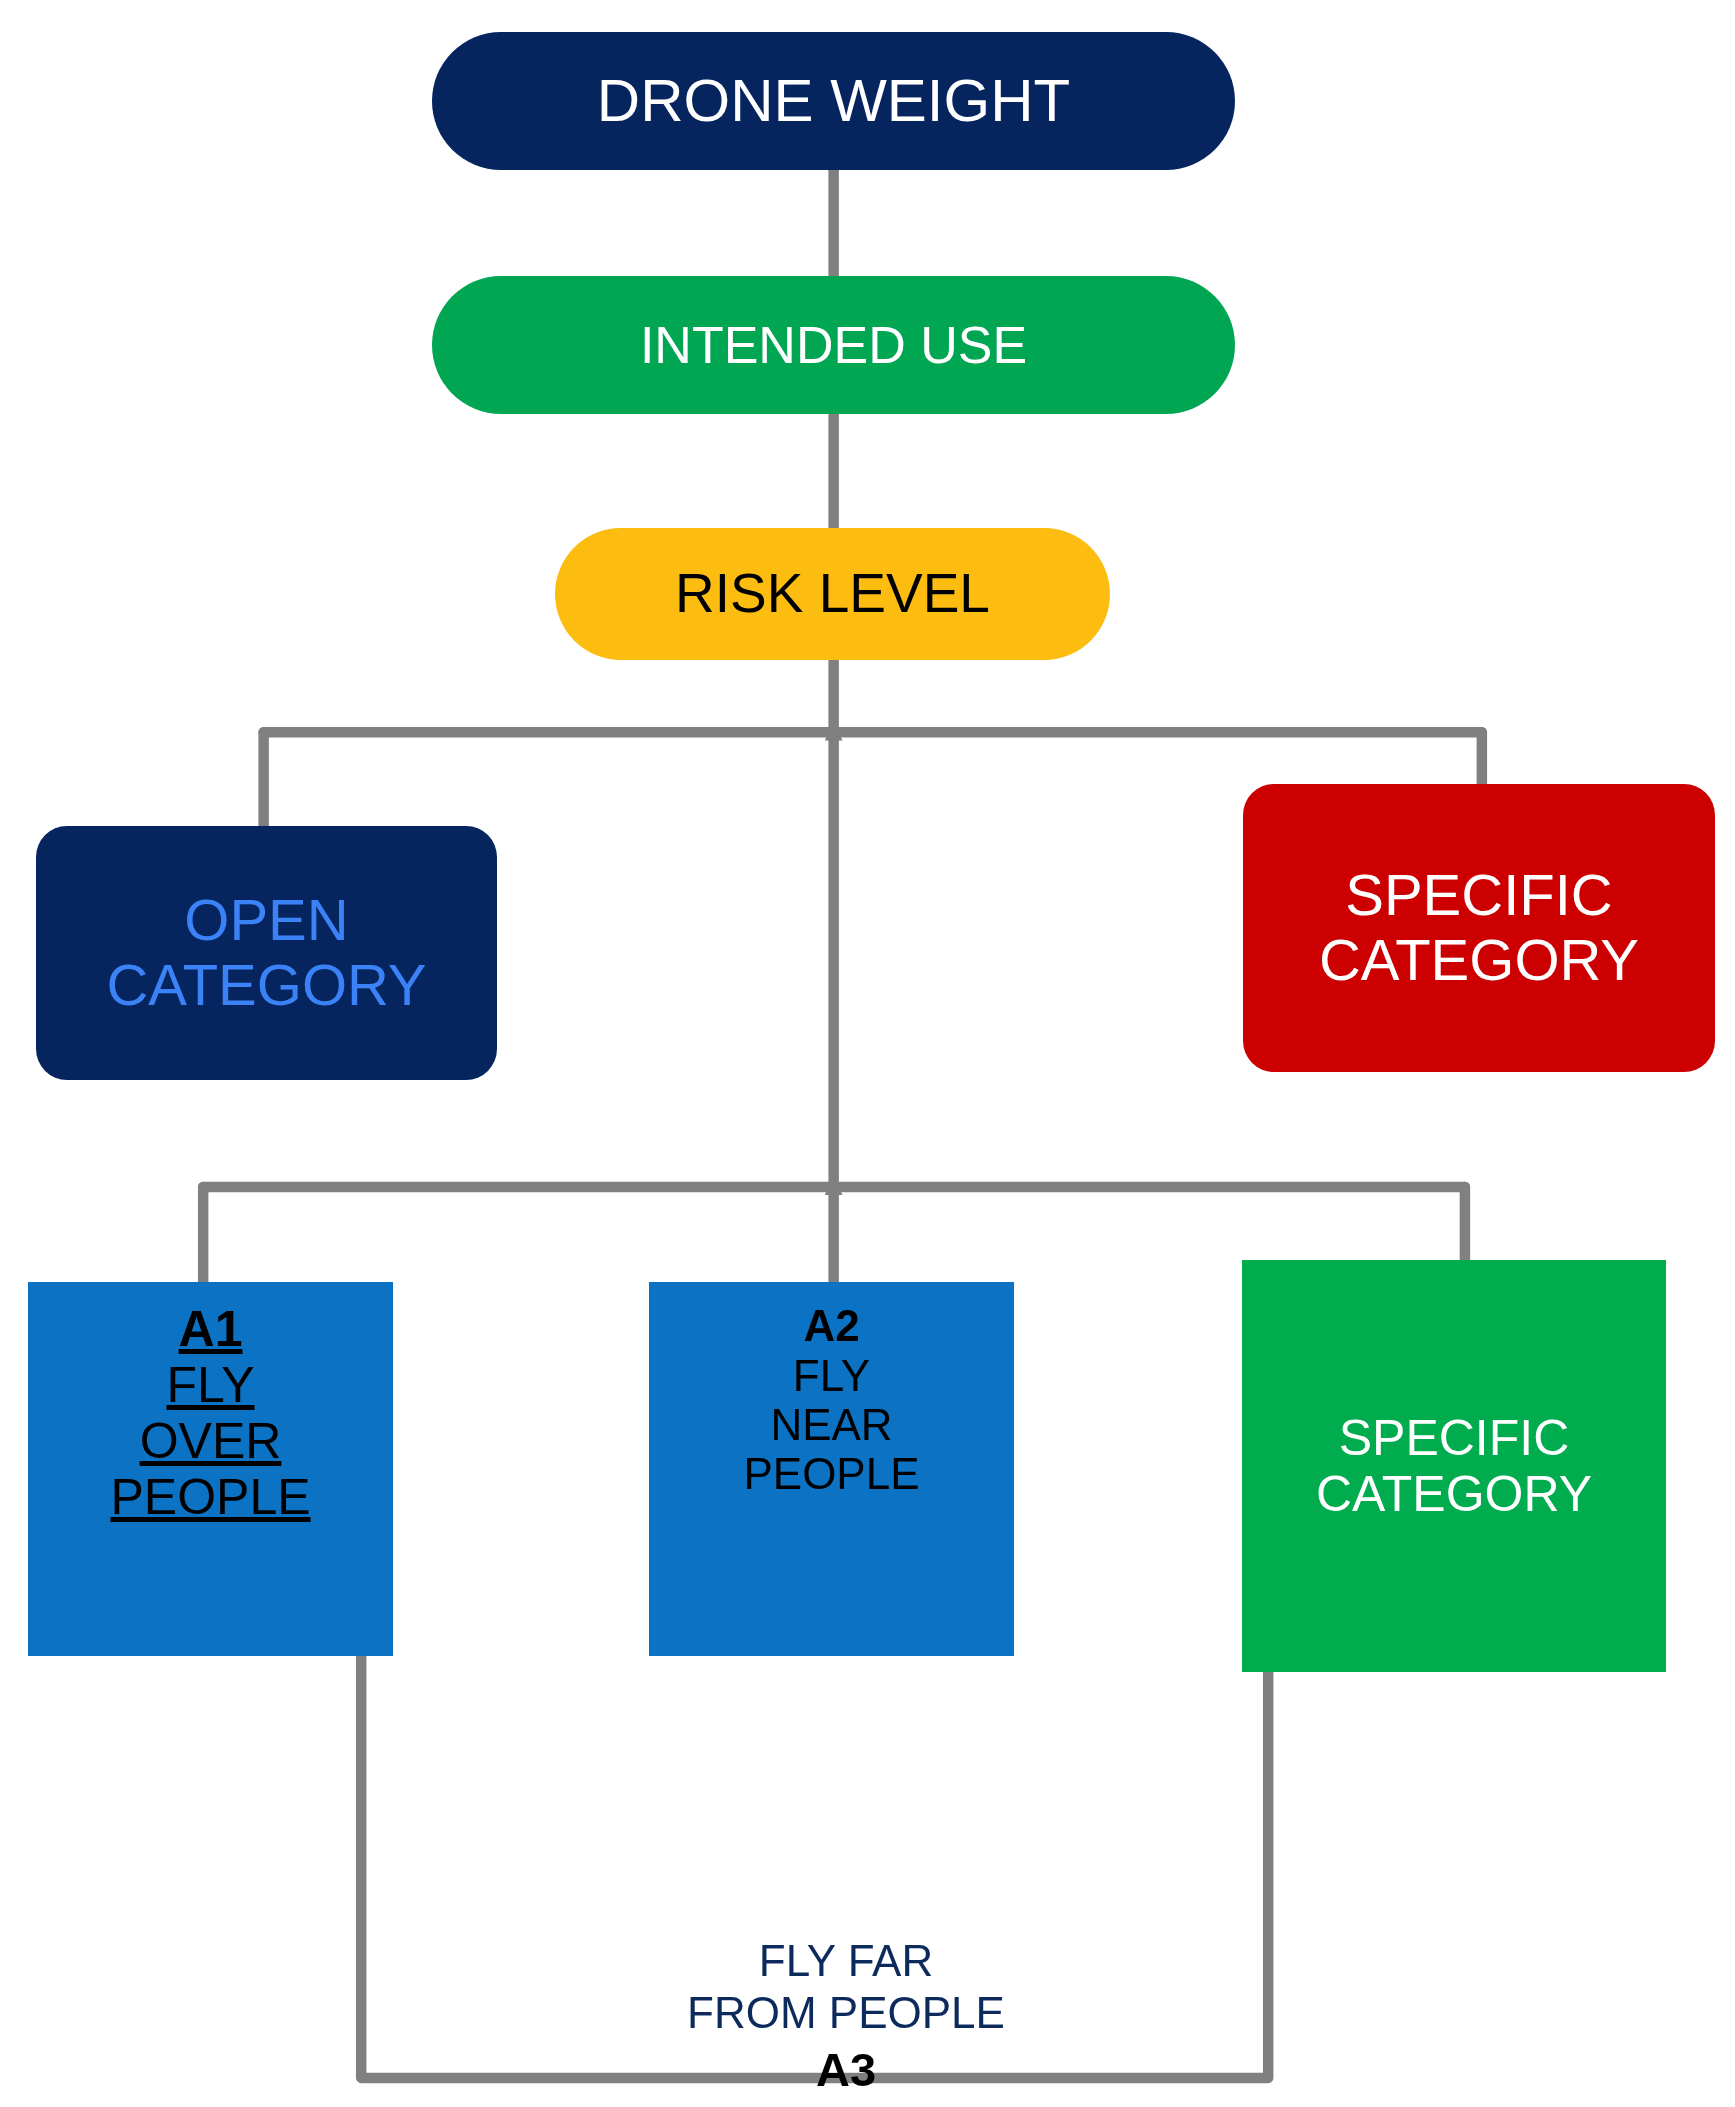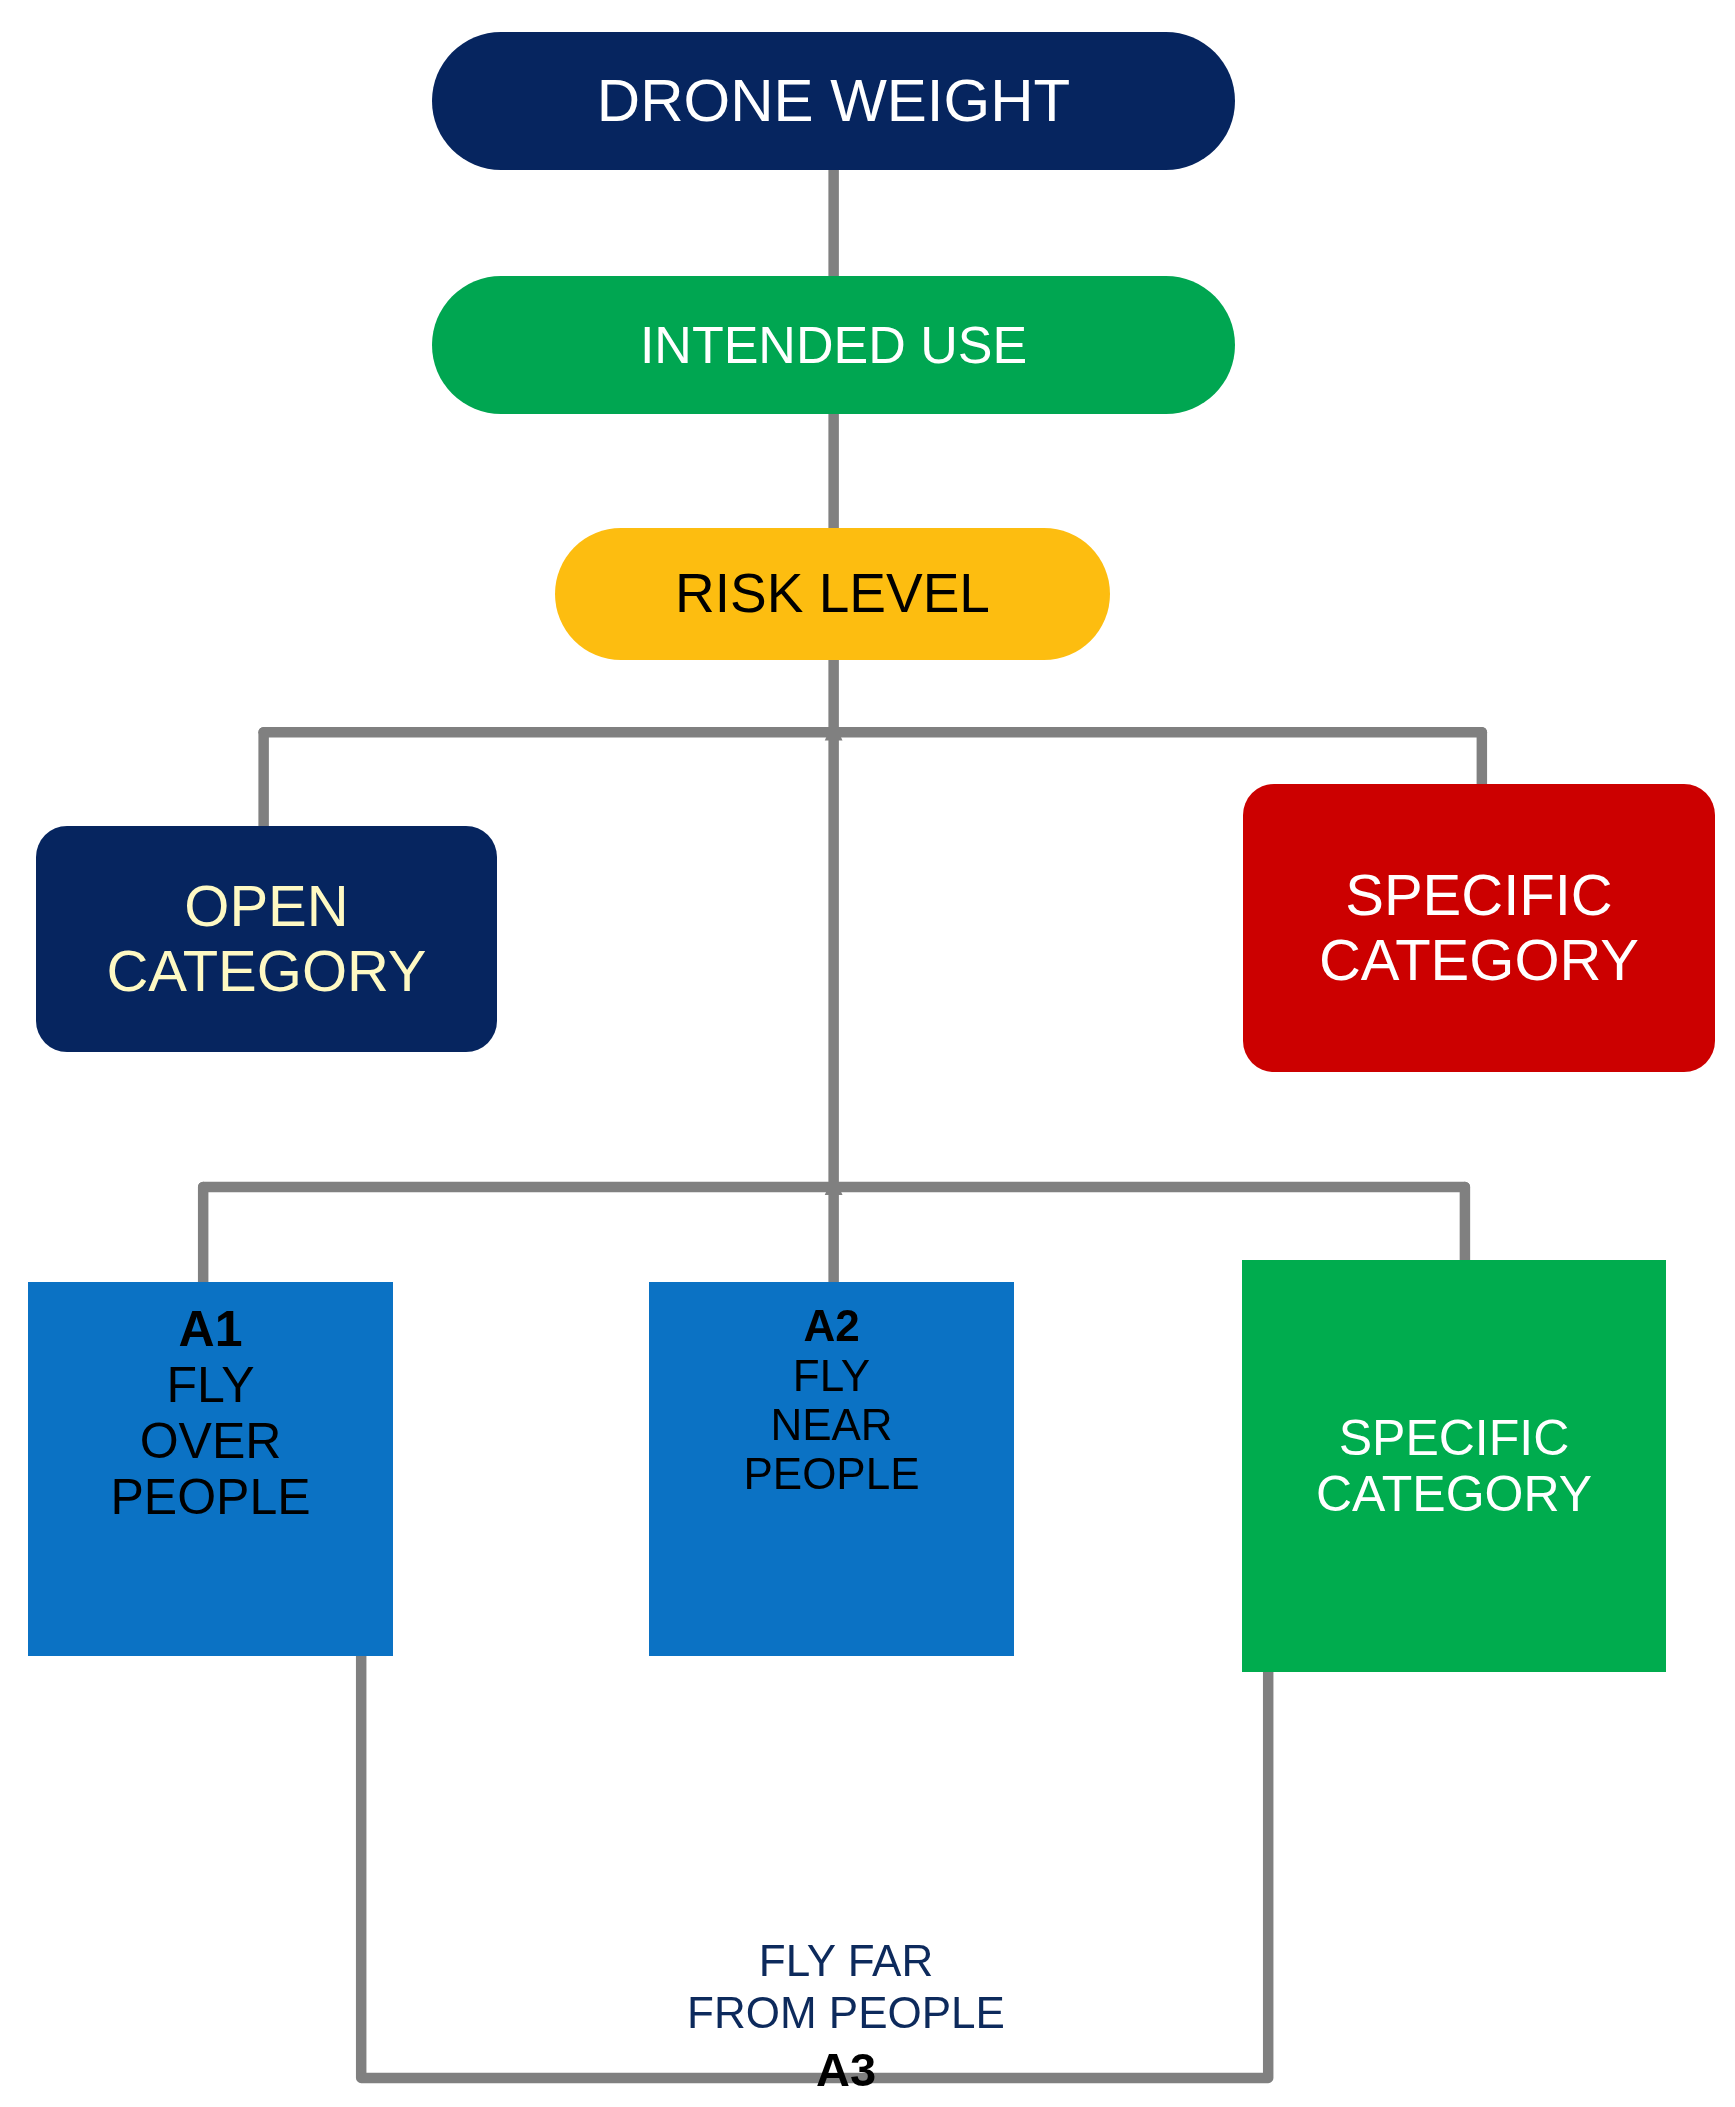--- a/index.html
+++ b/index.html
@@ -70,41 +70,42 @@
   }
   #node-risk-level {
     left: 555px; top: 528px;
     width: 555px; height: 132px;
     background: #fdbd10;
     color: #000000;
     font-size: 55px;
   }
   #node-open-category {
     left: 36px; top: 826px;
-    width: 461px; height: 226px;
+    width: 461px; height: 254px;
     background: #06255f;
-    color: #fef9c3;
+    color: #3b82f6;
     font-size: 58px;
   }
   #node-specific-category {
     left: 1243px; top: 784px;
     width: 472px; height: 288px;
     background: #cc0000;
     color: #ffffff;
     font-size: 58px;
     align-items: center;
   }
   #node-a1 {
     left: 28px; top: 1282px;
     width: 365px; height: 374px;
     background: #0b72c4;
     color: #000000;
     font-size: 50px;
     align-items: flex-start;
     padding-top: 19.4px;
+    text-decoration: underline;
   }
   #node-a2 {
     left: 649px; top: 1282px;
     width: 365px; height: 374px;
     background: #0b72c4;
     color: #000000;
     font-size: 44px;
     align-items: flex-start;
     padding-top: 19.4px;
   }

